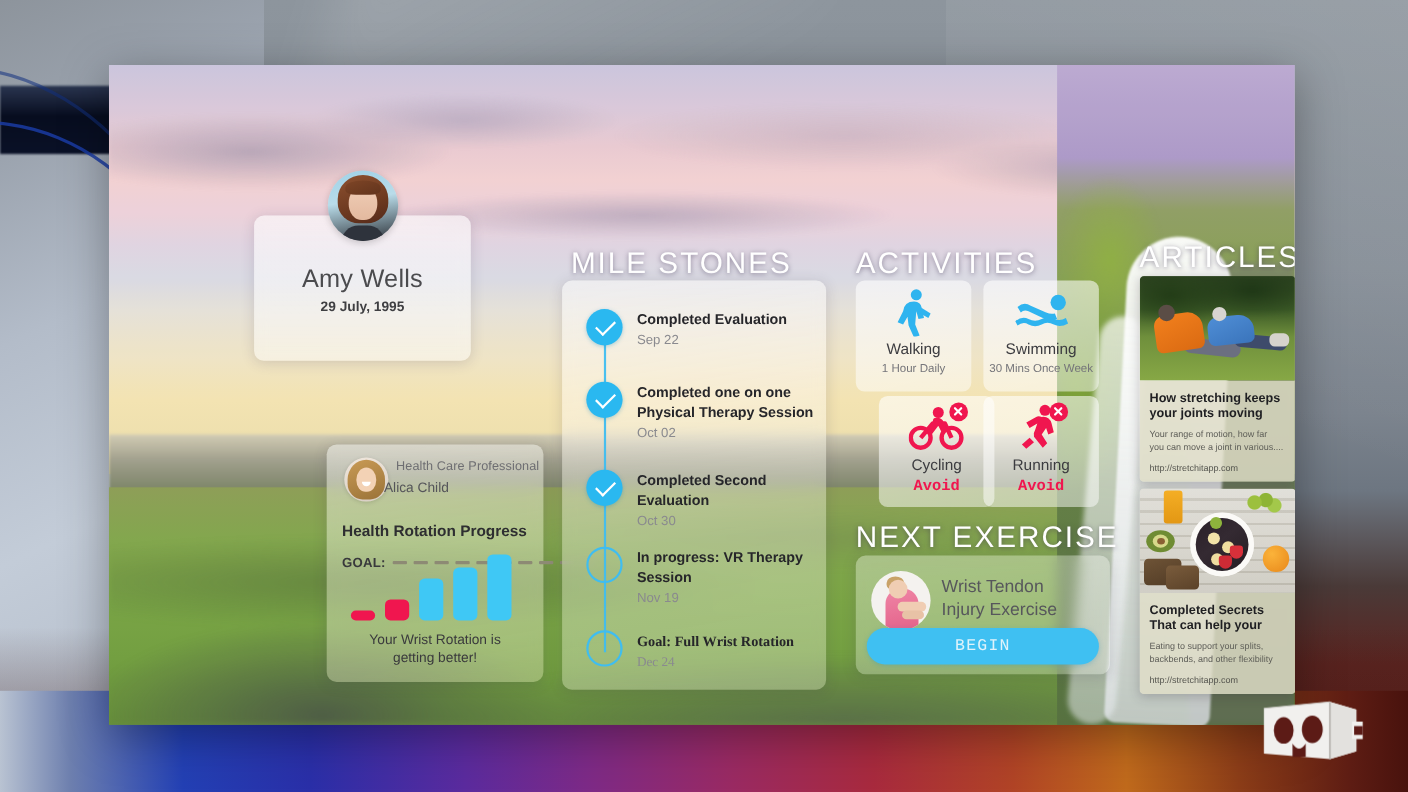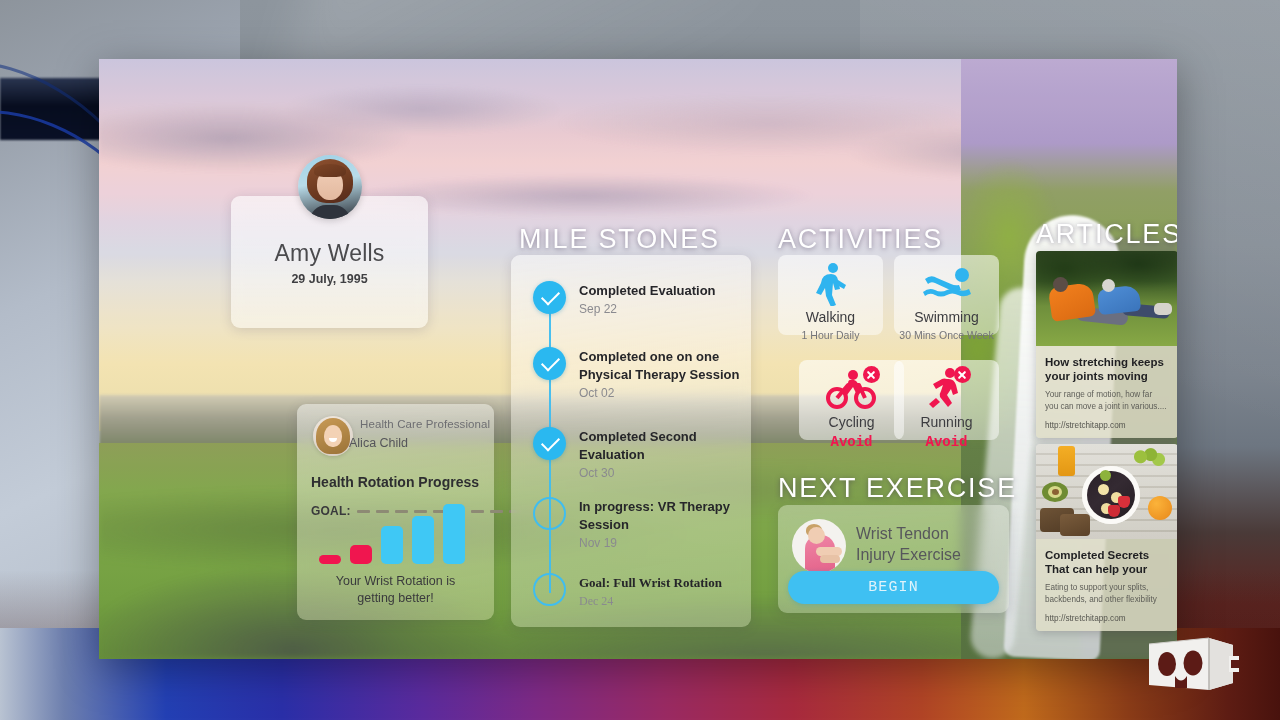--- a/index.html
+++ b/index.html
@@ -224,21 +224,21 @@
     content:""; position:absolute; left:9px; top:10px; width:15px; height:8px;
     border-left:2.6px solid #fff; border-bottom:2.6px solid #fff;
     transform:rotate(-45deg);
   }
   .ms-text { position:absolute; left:68px; right:10px; }
   .ms-lbl { font-size:13px; font-weight:700; color:#26262a; line-height:1.38; }
   .ms-date { font-size:12px; color:#8a8a8f; margin-top:2px; }
 
   
   #act-title { left:679px; top:165px; }
-  .act-card { width:105px; height:80px; border-radius:8px; position:absolute;
+  .act-card { width:105px; height:101px; border-radius:8px; position:absolute;
     background:linear-gradient(165deg,rgba(255,255,255,.60),rgba(255,255,255,.48)); }
   .act-ico { position:absolute; left:0; right:0; top:9px; height:44px; }
   .act-name { position:absolute; left:0; right:0; top:54px; text-align:center;
     font-size:14px; color:#3c3c40; }
   .act-sub { position:absolute; left:0; right:0; top:74px; text-align:center;
     font-size:10.5px; color:#75757a; }
   .act-sub.avoid { color:#f0164f; font-weight:700; font-size:14px;font-family:Liberation Mono, monospace; }
   .x-badge { position:absolute; width:17px; height:17px; border-radius:50%;
     background:#f0164f; }
   .x-badge::before,.x-badge::after {

